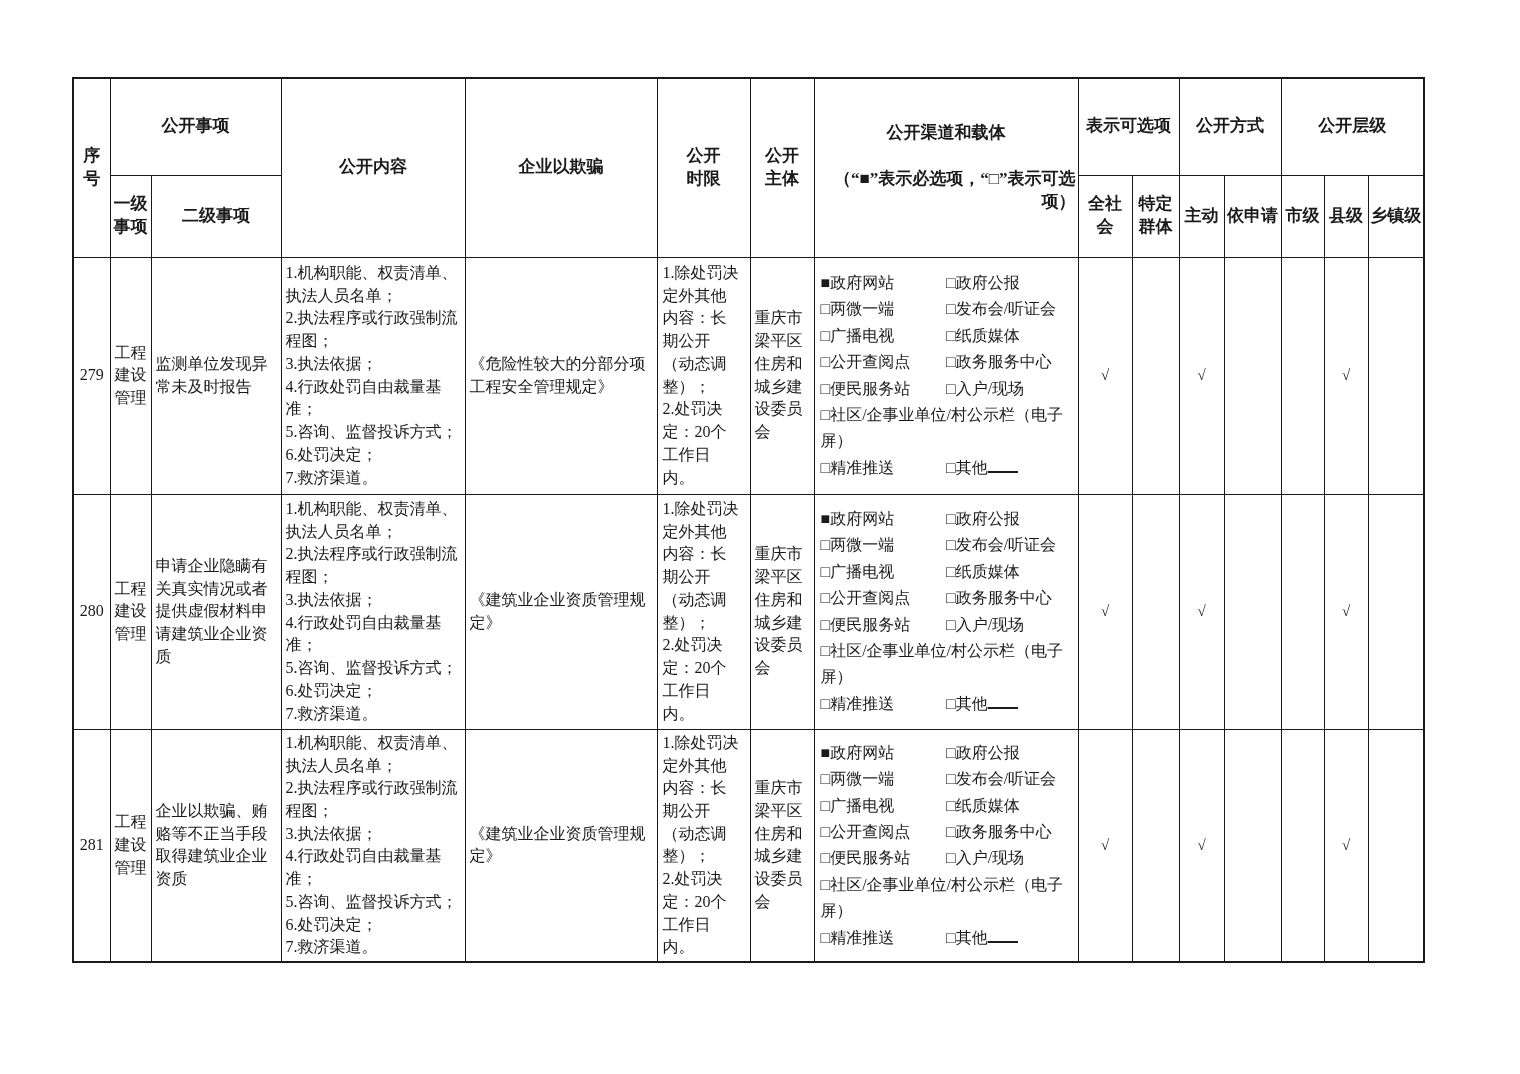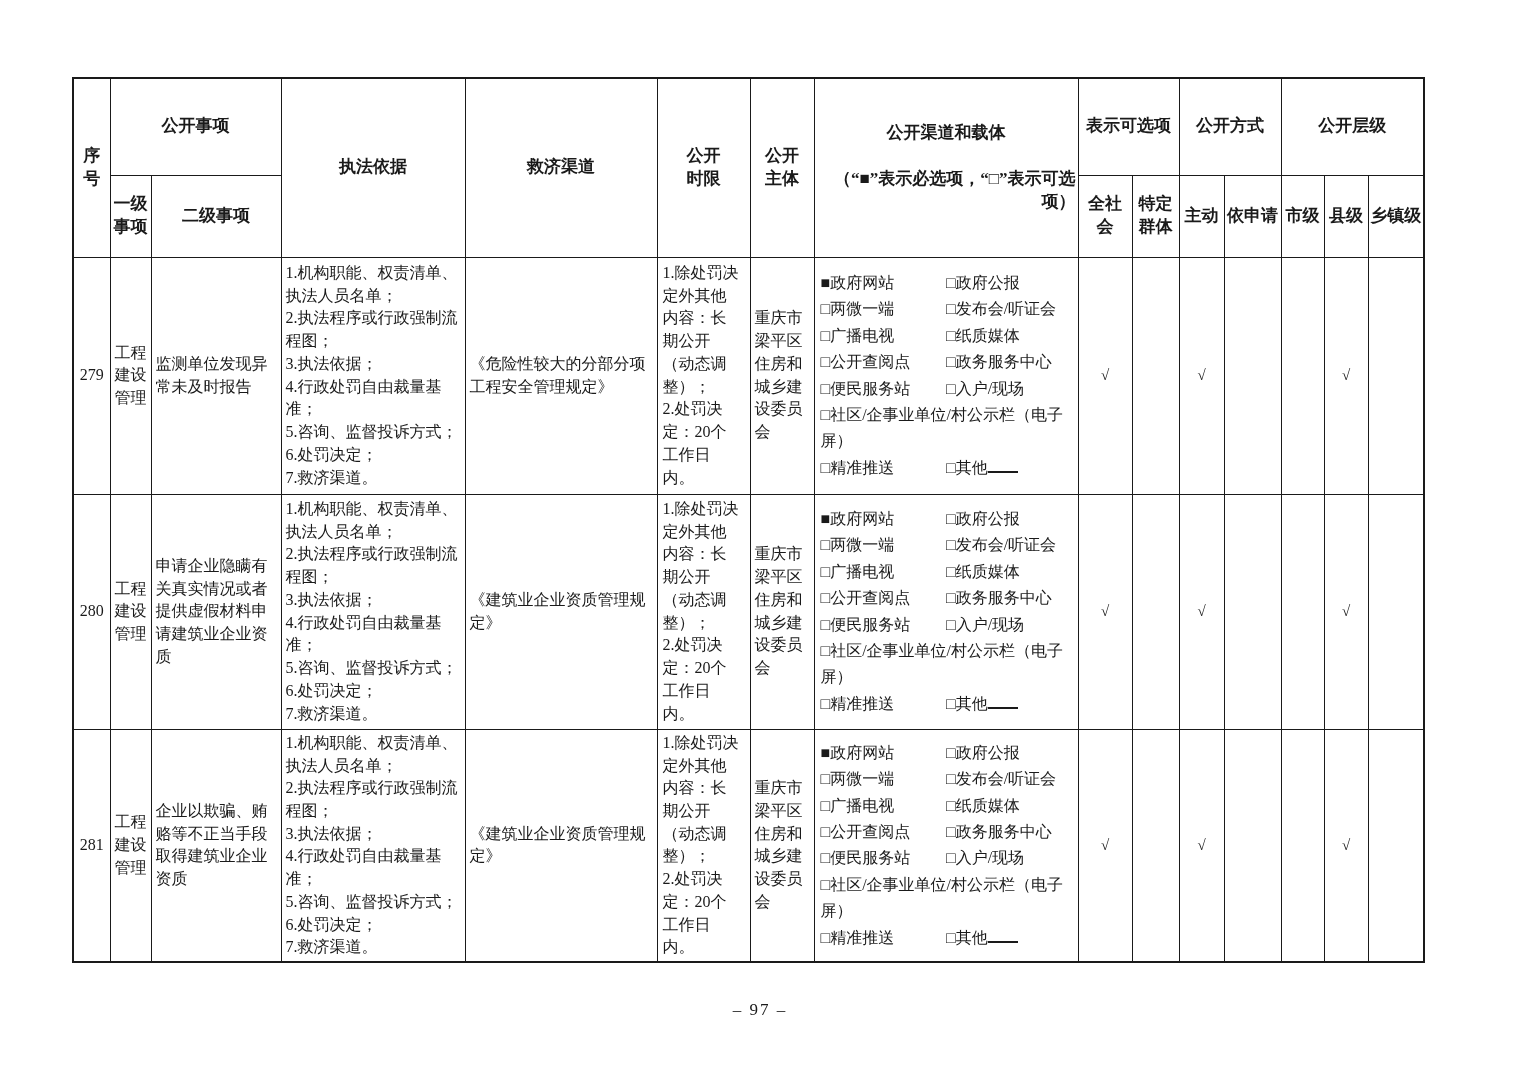--- a/index.html
+++ b/index.html
@@ -72,22 +72,22 @@
         <col style="width:57px">
       <col style="width:43px">
         <col style="width:44px">
         <col style="width:56px">
     </colgroup>
     <thead>
       <tr class="hr1">
         <th rowspan="2">序
 号</th>
         <th colspan="2">公开事项</th>
-        <th rowspan="2">执法依据</th>
-        <th rowspan="2">救济渠道</th>
+        <th rowspan="2">公开内容</th>
+        <th rowspan="2">企业以欺骗</th>
         <th rowspan="2">公开
 时限</th>
         <th rowspan="2">公开
 主体</th>
         <th rowspan="2" class="channels">
           <div class="ch-head-title">公开渠道和载体</div>
           <div class="ch-head-note">（“■”表示必选项，“□”表示可选项）</div>
         </th>
         <th colspan="2">表示可选项</th>
         <th colspan="2">公开方式</th>
@@ -228,14 +228,13 @@
         <td class="mark"></td>
         <td class="mark">√</td>
         <td class="mark"></td>
         <td class="mark"></td>
         <td class="mark">√</td>
         <td class="mark"></td>
       </tr>
     </tbody>
   </table>
 
-  <div class="footer">– 97 –</div>
 </div>
 
 </body></html>

